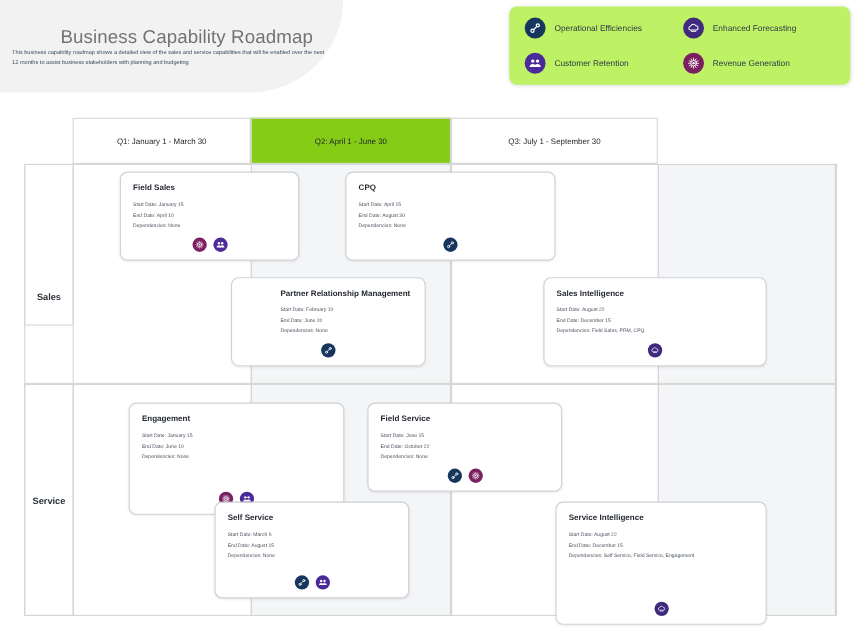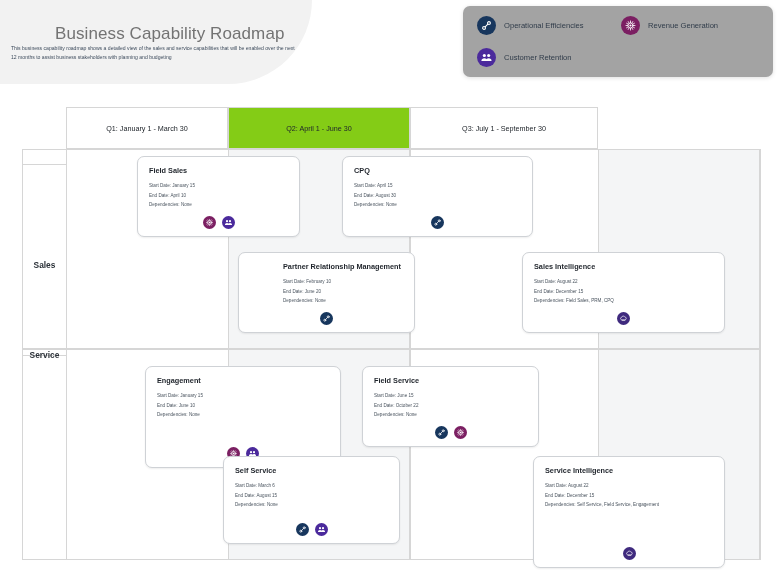--- a/index.html
+++ b/index.html
@@ -27,21 +27,21 @@
     position: absolute; left: 11px; top: 44px;
     width: 290px;
     font-size: 5.1px; line-height: 1.85;
     color: #3d4b5c;
   }
 
   
   .legend {
     position: absolute; left: 463px; top: 6px;
     width: 310px; height: 71px;
-    background: #a3a3a3;
+    background: #bef264;
     border-radius: 7px;
     box-shadow: 0 1px 4px rgba(0,0,0,.13);
     display: grid;
     grid-template-columns: 1fr 1fr;
     grid-template-rows: 1fr 1fr;
     align-items: center;
     padding: 3px 8px 3px 14px;
   }
   .legend-item { display: flex; align-items: center; gap: 8px; }
   .legend-label { font-size: 7.6px; color: #2f3b49; }
@@ -85,21 +85,20 @@
   .vline { position: absolute; width: 1px; background: #d6d6d6; }
 
   
   .card {
     position: absolute;
     background: #ffffff;
     border: 1px solid #cfd2d6;
     border-radius: 7px;
     box-shadow: 0 1px 2px rgba(0,0,0,.07);
     padding: 9px 11px 6px 11px;
-    margin-left: 28px;
   }
   .card-title {
     font-size: 7.3px; font-weight: bold; color: #1f242b;
     margin-bottom: 7px;
   }
   .card-line {
     font-size: 4.6px; color: #4a545f; line-height: 1.55;
     margin-bottom: 2.5px;
   }
   .card-icons {
@@ -119,20 +118,40 @@
   <div class="legend" id="legend">
       <div class="legend-item">
         <div class="badge" style="background: rgb(23, 54, 93);">
           <svg width="13" height="13" viewBox="0 0 24 24" fill="none" stroke="#fff" stroke-width="2.1" stroke-linecap="round">
             <circle cx="7.5" cy="16.5" r="2.6" fill="none"></circle>
             <circle cx="16.5" cy="7.5" r="2.6" fill="none"></circle>
             <line x1="9.6" y1="14.4" x2="14.4" y2="9.6"></line>
           </svg>
         </div>
         <span class="legend-label">Operational Efficiencies</span>
+      </div>
+      <div class="legend-item">
+        <div class="badge" style="background: rgb(63, 42, 126);">
+          <svg width="13" height="13" viewBox="0 0 24 24" fill="none" stroke="#fff" stroke-width="1.7" stroke-linecap="round" stroke-linejoin="round">
+            <path d="M6.5 15.2a3.2 3.2 0 0 1 .5-6.3 4.6 4.6 0 0 1 8.7-.6 3.4 3.4 0 0 1 .6 6.9z" fill="none"></path>
+            <line x1="8.2" y1="17.4" x2="15.8" y2="17.4"></line>
+          </svg>
+        </div>
+        <span class="legend-label">Enhanced Forecasting</span>
+      </div>
+      <div class="legend-item">
+        <div class="badge" style="background: rgb(75, 42, 156);">
+          <svg width="13" height="13" viewBox="0 0 24 24" fill="#fff" stroke="none">
+            <circle cx="8" cy="8.4" r="2.9"></circle>
+            <circle cx="16" cy="8.4" r="2.9"></circle>
+            <path d="M2.6 18.4c0-3.1 2.4-5.1 5.4-5.1s5.4 2 5.4 5.1z"></path>
+            <path d="M10.6 18.4c0-3.1 2.4-5.1 5.4-5.1s5.4 2 5.4 5.1z"></path>
+          </svg>
+        </div>
+        <span class="legend-label">Customer Retention</span>
       </div>
       <div class="legend-item">
         <div class="badge" style="background: rgb(123, 31, 98);">
           <svg width="13" height="13" viewBox="0 0 24 24" fill="none" stroke="#fff" stroke-width="1.5" stroke-linecap="round">
             <line x1="17.10" y1="12.00" x2="20.40" y2="12.00"></line>
             <line x1="16.42" y1="14.55" x2="19.27" y2="16.20"></line>
             <line x1="14.55" y1="16.42" x2="16.20" y2="19.27"></line>
             <line x1="12.00" y1="17.10" x2="12.00" y2="20.40"></line>
             <line x1="9.45" y1="16.42" x2="7.80" y2="19.27"></line>
             <line x1="7.58" y1="14.55" x2="4.73" y2="16.20"></line>
@@ -141,52 +160,41 @@
             <line x1="9.45" y1="7.58" x2="7.80" y2="4.73"></line>
             <line x1="12.00" y1="6.90" x2="12.00" y2="3.60"></line>
             <line x1="14.55" y1="7.58" x2="16.20" y2="4.73"></line>
             <line x1="16.42" y1="9.45" x2="19.27" y2="7.80"></line>
             <circle cx="12" cy="12" r="4.6" fill="none"></circle>
             <circle cx="12" cy="12" r="2" fill="#fff" stroke="none"></circle>
           </svg>
         </div>
         <span class="legend-label">Revenue Generation</span>
       </div>
-      <div class="legend-item">
-        <div class="badge" style="background: rgb(75, 42, 156);">
-          <svg width="13" height="13" viewBox="0 0 24 24" fill="#fff" stroke="none">
-            <circle cx="8" cy="8.4" r="2.9"></circle>
-            <circle cx="16" cy="8.4" r="2.9"></circle>
-            <path d="M2.6 18.4c0-3.1 2.4-5.1 5.4-5.1s5.4 2 5.4 5.1z"></path>
-            <path d="M10.6 18.4c0-3.1 2.4-5.1 5.4-5.1s5.4 2 5.4 5.1z"></path>
-          </svg>
-        </div>
-        <span class="legend-label">Customer Retention</span>
-      </div>
     </div>
 
   <div class="grid-wrap" id="grid">
       <div class="qhead" style="left: 66px; width: 162px; align-items: center;">
         <span>Q1: January 1  - March 30</span>
       </div>
       <div class="qhead shaded" style="left: 228px; width: 182px;">
         <span>Q2: April 1 - June 30</span>
       </div>
       <div class="qhead" style="left: 410px; width: 188px;">
         <span>Q3: July 1 - September 30</span>
       </div>
       <div class="colshade" style="left: 228px; width: 182px; top: 149px; height: 411px;"></div>
       <div class="colshade" style="left: 598px; width: 162px; top: 149px; height: 411px;"></div>
       <div class="rowbox" style="left: 22px; width: 738px; top: 149px; height: 200px;"></div>
       <div class="rowbox" style="left: 22px; width: 738px; top: 349px; height: 211px;"></div>
-      <div class="rowlabelcell" style="top: 164px; height: 192px; align-items: flex-start;">
+      <div class="rowlabelcell" style="top: 149px; height: 147px; align-items: center;">
         <span style="margin-top: 95px;">Sales</span>
       </div>
       <div class="rowlabelcell" style="top: 349px; height: 211px; align-items: flex-start;">
-        <span style="">Service</span>
+        <span style="margin-top: 100px;">Service</span>
       </div>
       <div class="vline" style="left: 66px; top: 149px; height: 411px;"></div>
       <div class="vline" style="left: 228px; top: 149px; height: 411px;"></div>
       <div class="vline" style="left: 410px; top: 149px; height: 411px;"></div>
       <div class="vline" style="left: 598px; top: 149px; height: 411px;"></div>
       <div class="vline" style="left: 760px; top: 149px; height: 411px;"></div>
     </div>
 
   <div id="cards">
       <div class="card" style="left: 109px; top: 156px; width: 163px; height: 81px;">

